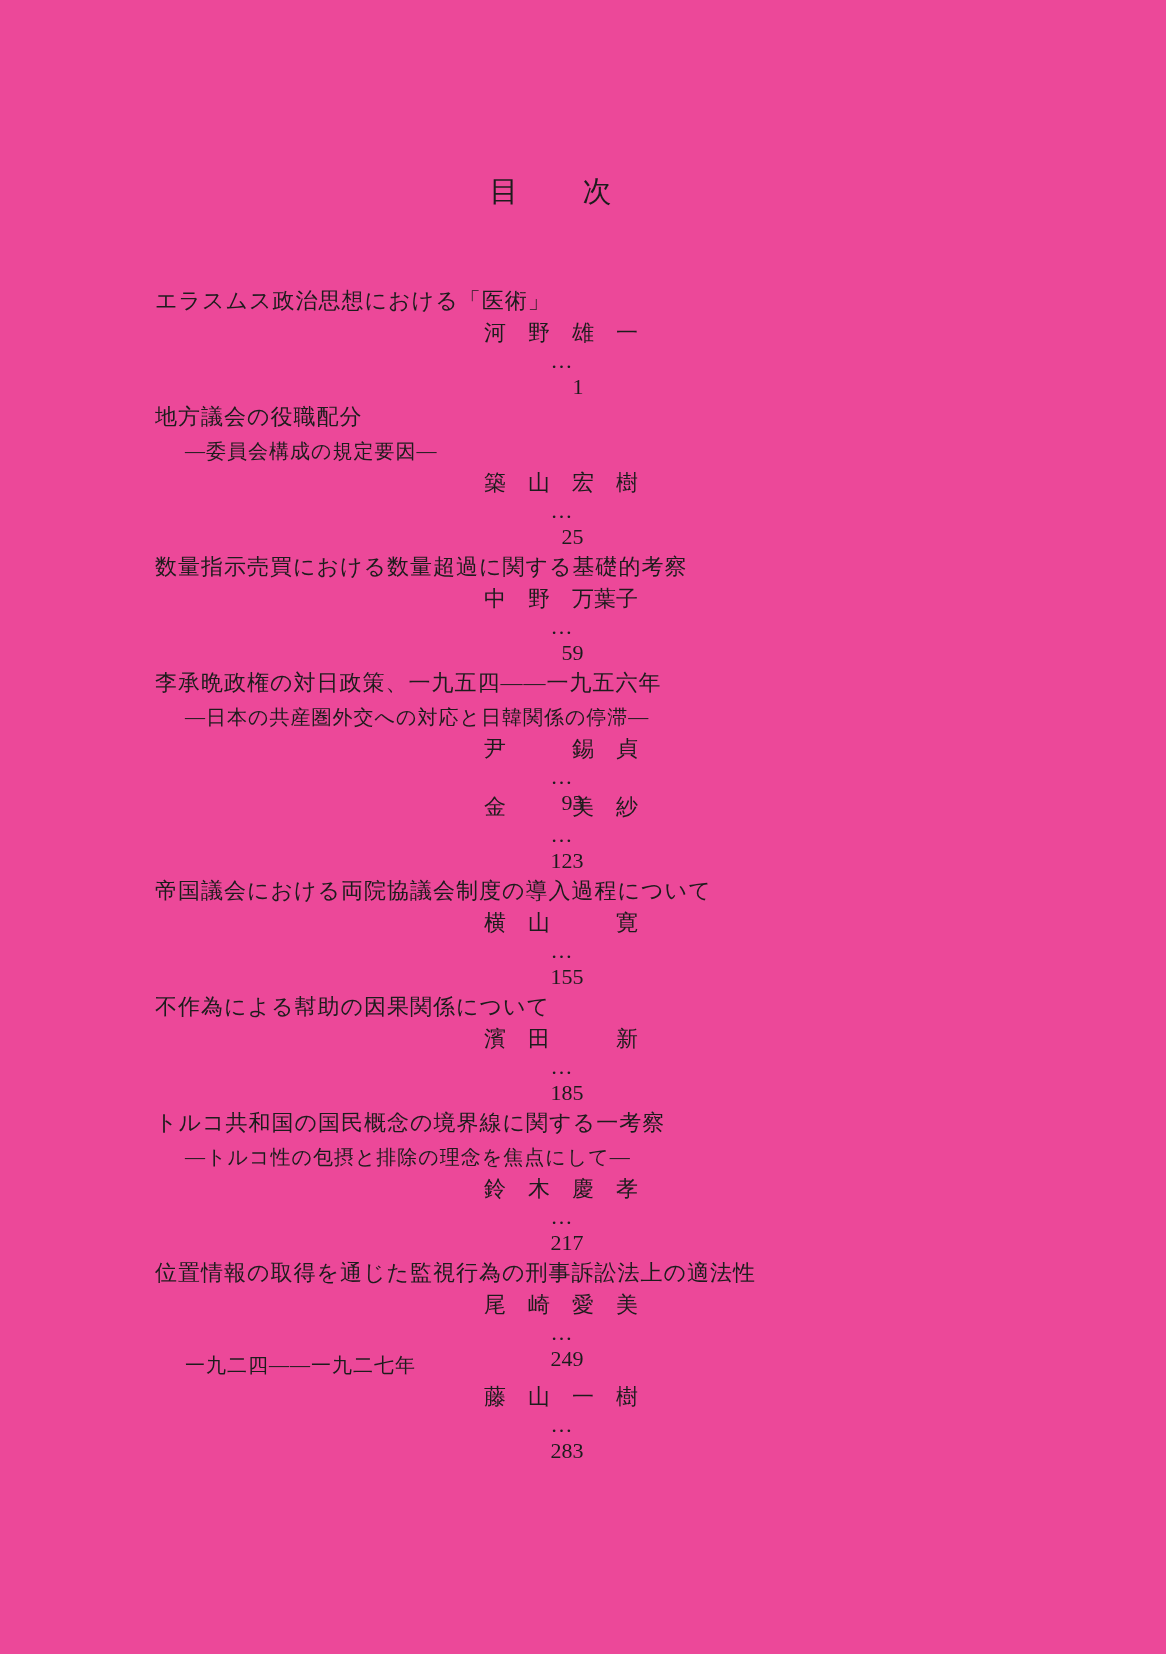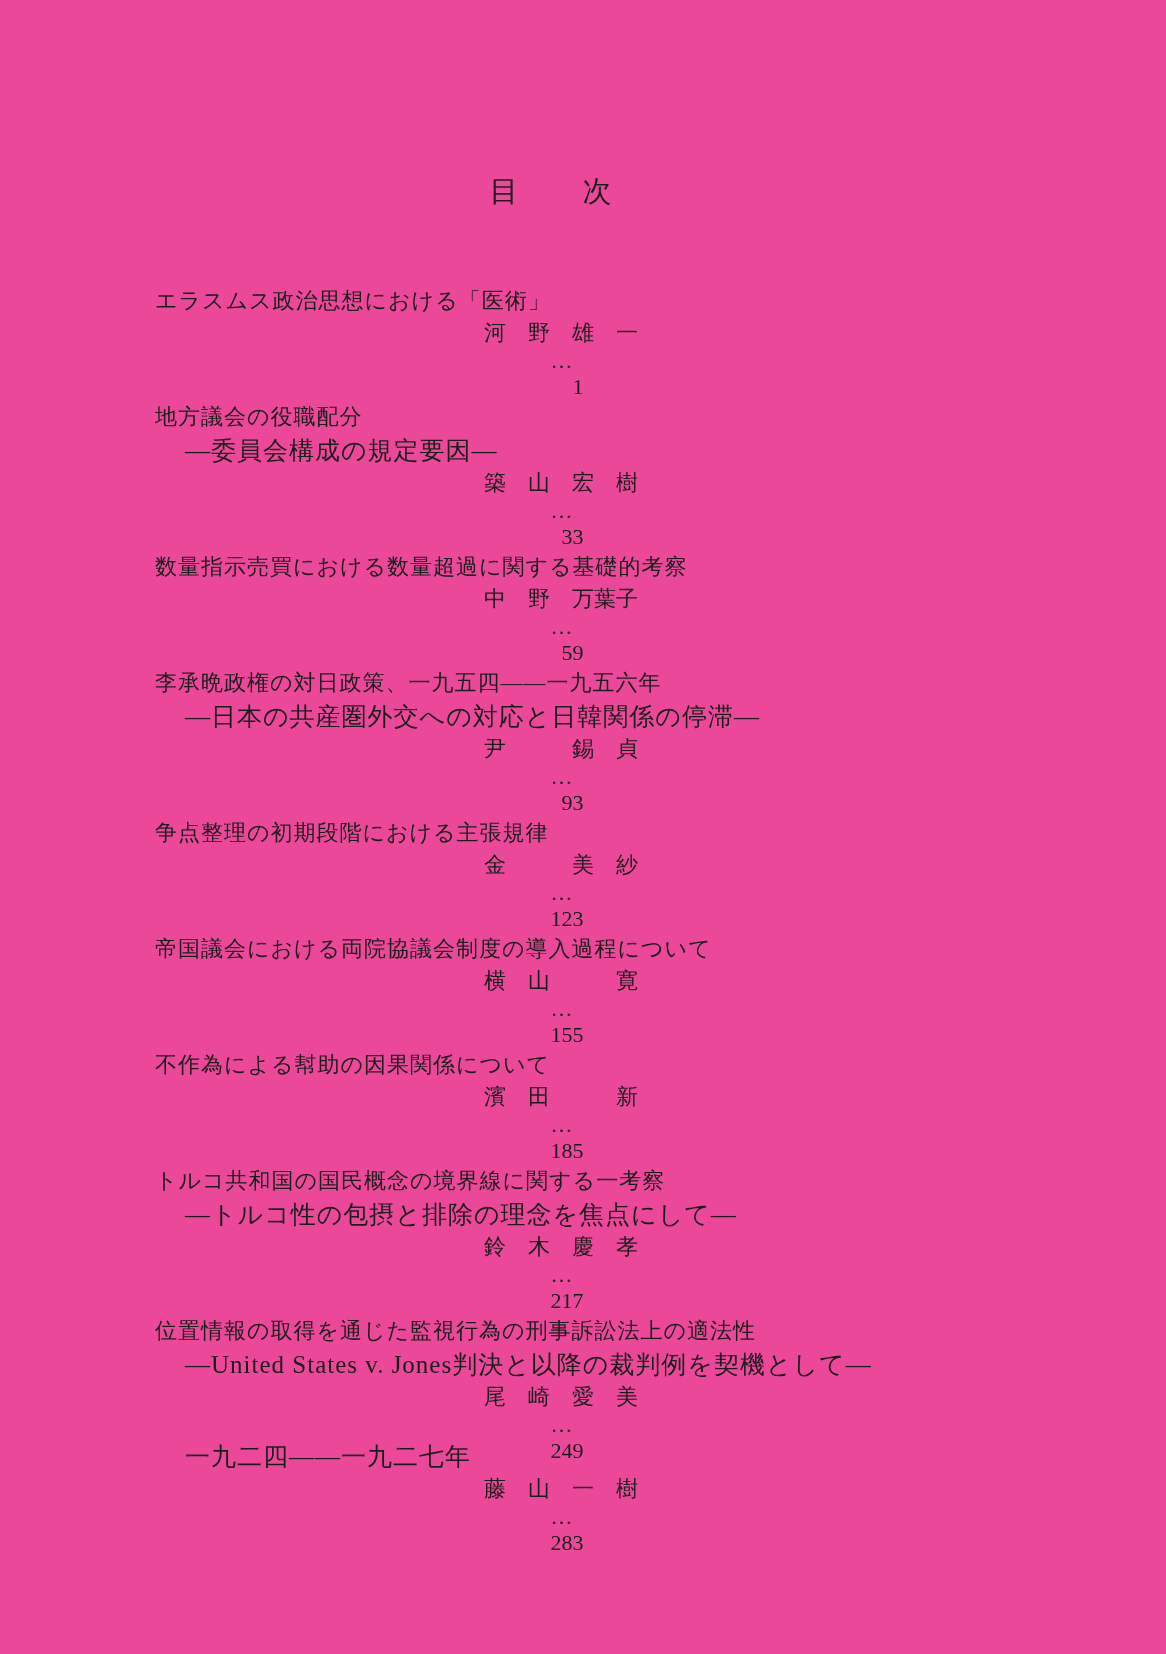--- a/index.html
+++ b/index.html
@@ -30,21 +30,21 @@
   .entries { width: 100%; }
   .entry { margin-bottom: 24px; }
   .entry-title {
     font-size: 22px;
     line-height: 34px;
     letter-spacing: 1px;
     white-space: nowrap;
     margin-top: 48px;
   }
   .entry-subtitle {
-    font-size: 25px;
+    font-size: 20px;
     line-height: 34px;
     padding-left: 30px;
     letter-spacing: 1px;
     white-space: nowrap;
   }
   .leader-row {
     display: flex;
     align-items: center;
     height: 34px;
     padding-left: 20px;
@@ -93,21 +93,21 @@
     </div>
   </div>
 
   <div class="entry">
     <div class="entry-title">地方議会の役職配分</div>
     <div class="entry-subtitle">―委員会構成の規定要因―</div>
     <div class="leader-row">
       <span class="dots"></span>
       <span class="author">築　山　宏　樹</span>
       <span class="ellip">…</span>
-      <span class="pagenum">33</span>
+      <span class="pagenum">25</span>
     </div>
   </div>
 
   <div class="entry">
     <div class="entry-title">数量指示売買における数量超過に関する基礎的考察</div>
 
     <div class="leader-row">
       <span class="dots"></span>
       <span class="author">中　野　万葉子</span>
       <span class="ellip">…</span>
@@ -120,21 +120,20 @@
     <div class="entry-subtitle">―日本の共産圏外交への対応と日韓関係の停滞―</div>
     <div class="leader-row">
       <span class="dots"></span>
       <span class="author">尹　　　錫　貞</span>
       <span class="ellip">…</span>
       <span class="pagenum">93</span>
     </div>
   </div>
 
   <div class="entry">
-    <div class="entry-title">争点整理の初期段階における主張規律</div>
 
     <div class="leader-row">
       <span class="dots"></span>
       <span class="author">金　　　美　紗</span>
       <span class="ellip">…</span>
       <span class="pagenum">123</span>
     </div>
   </div>
 
   <div class="entry">
@@ -165,21 +164,20 @@
     <div class="leader-row">
       <span class="dots"></span>
       <span class="author">鈴　木　慶　孝</span>
       <span class="ellip">…</span>
       <span class="pagenum">217</span>
     </div>
   </div>
 
   <div class="entry">
     <div class="entry-title">位置情報の取得を通じた監視行為の刑事訴訟法上の適法性</div>
-    <div class="entry-subtitle">―United States v. Jones判決と以降の裁判例を契機として―</div>
     <div class="leader-row">
       <span class="dots"></span>
       <span class="author">尾　崎　愛　美</span>
       <span class="ellip">…</span>
       <span class="pagenum">249</span>
     </div>
   </div>
 
   <div class="entry">
     <div class="entry-subtitle">一九二四――一九二七年</div>

